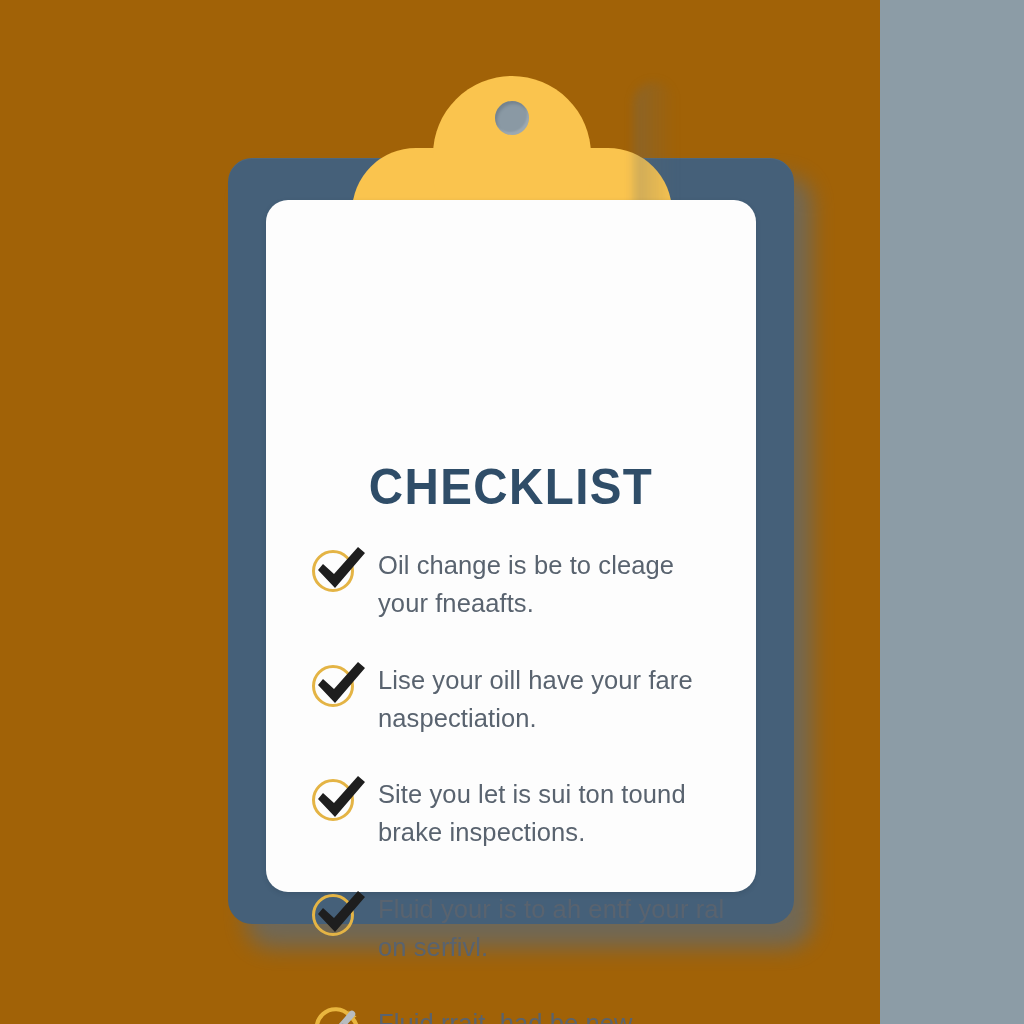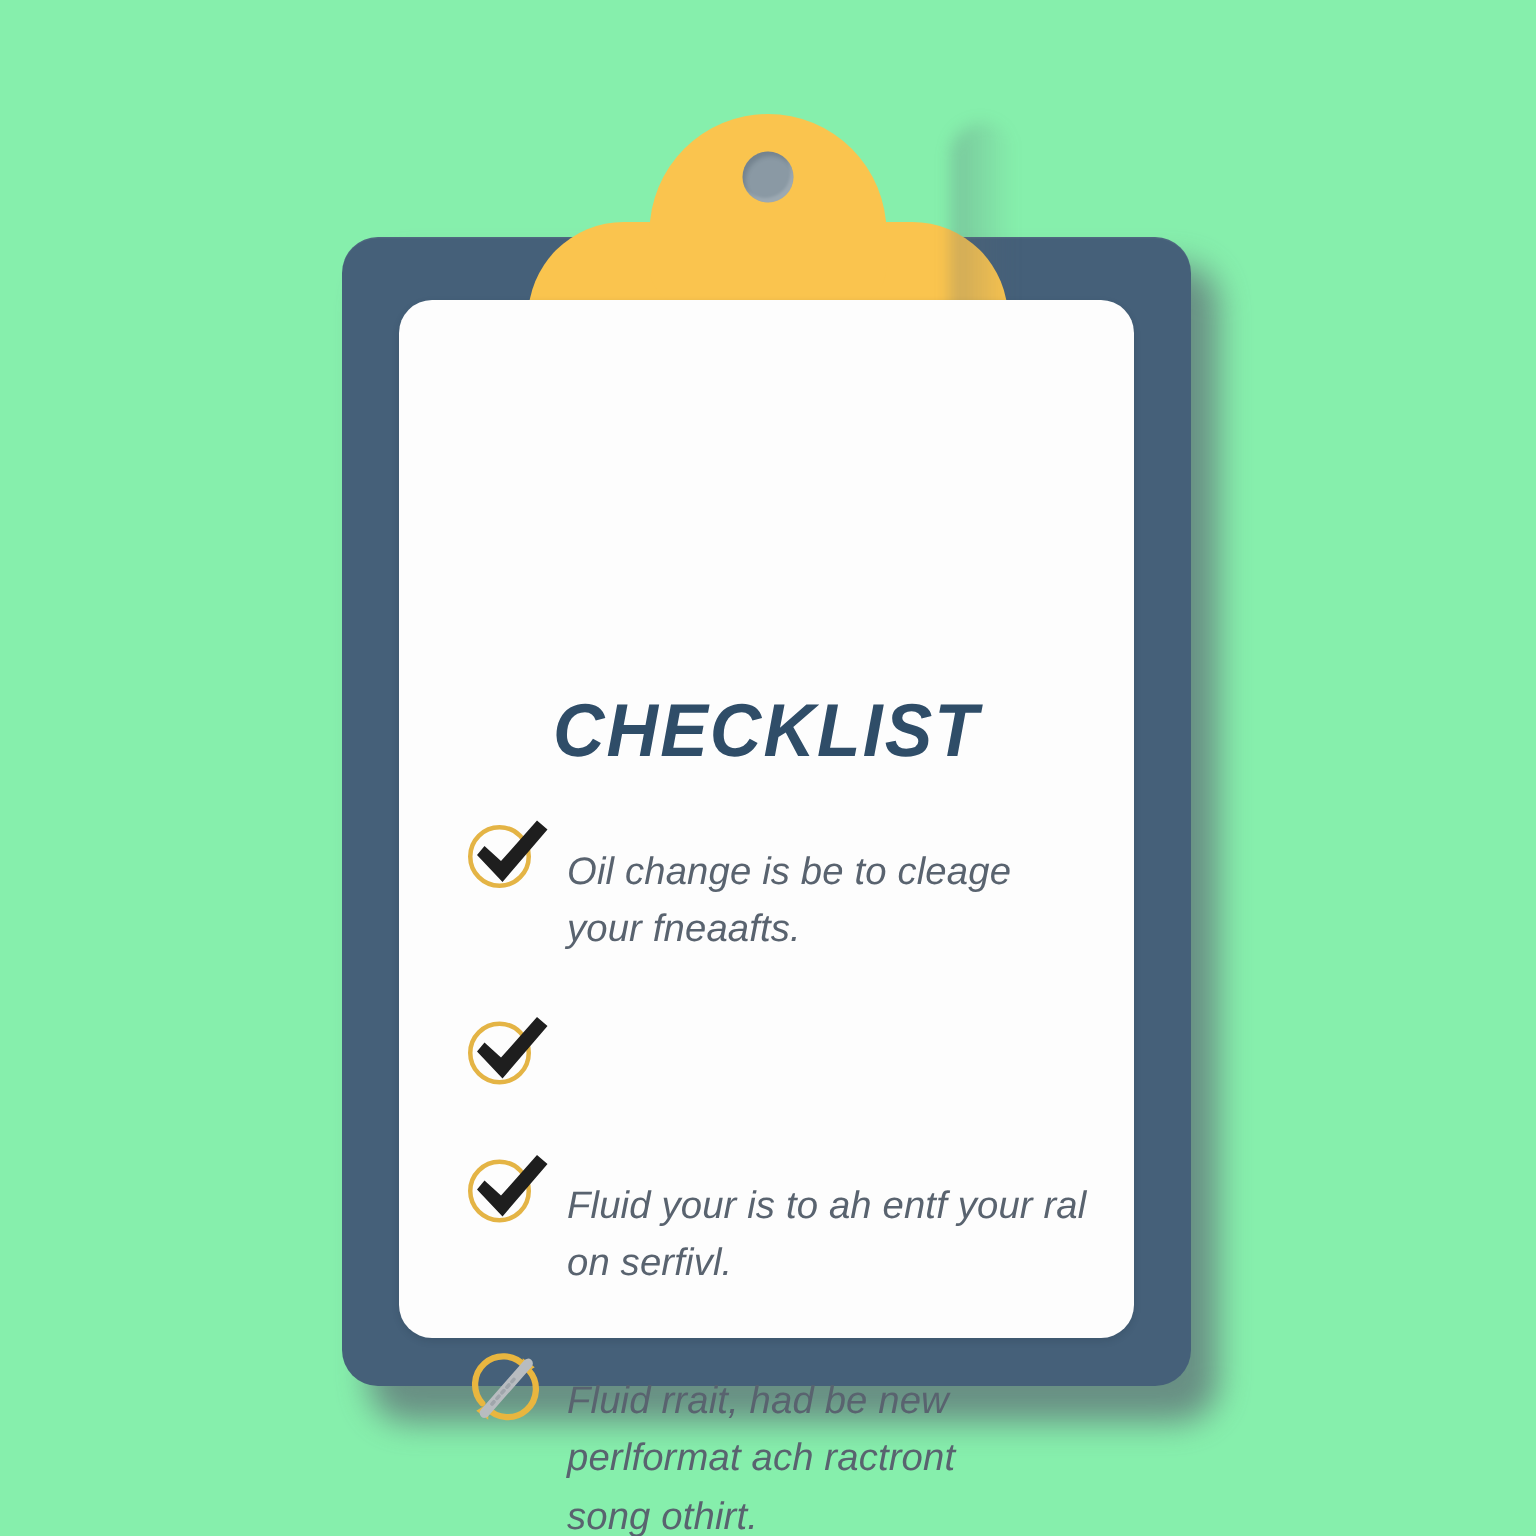--- a/index.html
+++ b/index.html
@@ -10,24 +10,23 @@
   body {
     width: 1024px;
     height: 1024px;
     overflow: hidden;
     font-family: "Liberation Sans", sans-serif;
     background: #8c9ca6;
   }
 
   #scene {
     position: relative;
-    width: 1024px;
+    width: 880px;
     height: 1024px;
-    background: #86efac;
-    font-style: italic;
+    background: #a16207;
   }
 
   
   .board-shadow {
     position: absolute;
     left: 246px;
     top: 176px;
     width: 566px;
     height: 772px;
     border-radius: 26px;
@@ -149,21 +148,20 @@
   .item-text {
     flex: 1 1 auto;
     color: #59636f;
     font-family: "Liberation Sans", sans-serif;
     font-weight: 300;
     font-size: 25.5px;
     line-height: 1.5;
     letter-spacing: 0.1px;
     white-space: pre-line;
     padding-top: 2px;
-    margin-top: 16px;
   }
 
   
   .ring {
     position: absolute;
     left: 8px;
     top: 12px;
     width: 42px;
     height: 42px;
     border-radius: 50%;
@@ -217,30 +215,44 @@
           <span class="tick">
             <svg width="54" height="50" viewBox="0 0 54 50">
               <path d="M4 26 L9 20 L20 30 L44 3 L51 9 L21 44 Z" fill="#1E1E1E"></path>
             </svg>
           </span>
         </span>
         <span class="item-text">Oil change is be to cleage
 your fneaafts.</span>
       </div>
 
-
-      <div class="item">
-        <span class="item-icon">
-          <span class="ring"></span>
-          <span class="tick">
-            <svg width="54" height="50" viewBox="0 0 54 50">
-              <path d="M4 26 L9 20 L20 30 L44 3 L51 9 L21 44 Z" fill="#1E1E1E"></path>
-            </svg>
-          </span>
-        </span>
+      <div class="item">
+        <span class="item-icon">
+          <span class="ring"></span>
+          <span class="tick">
+            <svg width="54" height="50" viewBox="0 0 54 50">
+              <path d="M4 26 L9 20 L20 30 L44 3 L51 9 L21 44 Z" fill="#1E1E1E"></path>
+            </svg>
+          </span>
+        </span>
+        <span class="item-text">Lise your oill have your fare
+naspectiation.</span>
+      </div>
+
+      <div class="item">
+        <span class="item-icon">
+          <span class="ring"></span>
+          <span class="tick">
+            <svg width="54" height="50" viewBox="0 0 54 50">
+              <path d="M4 26 L9 20 L20 30 L44 3 L51 9 L21 44 Z" fill="#1E1E1E"></path>
+            </svg>
+          </span>
+        </span>
+        <span class="item-text">Site you let is sui ton tound
+brake inspections.</span>
       </div>
 
       <div class="item">
         <span class="item-icon">
           <span class="ring"></span>
           <span class="tick">
             <svg width="54" height="50" viewBox="0 0 54 50">
               <path d="M4 26 L9 20 L20 30 L44 3 L51 9 L21 44 Z" fill="#1E1E1E"></path>
             </svg>
           </span>

